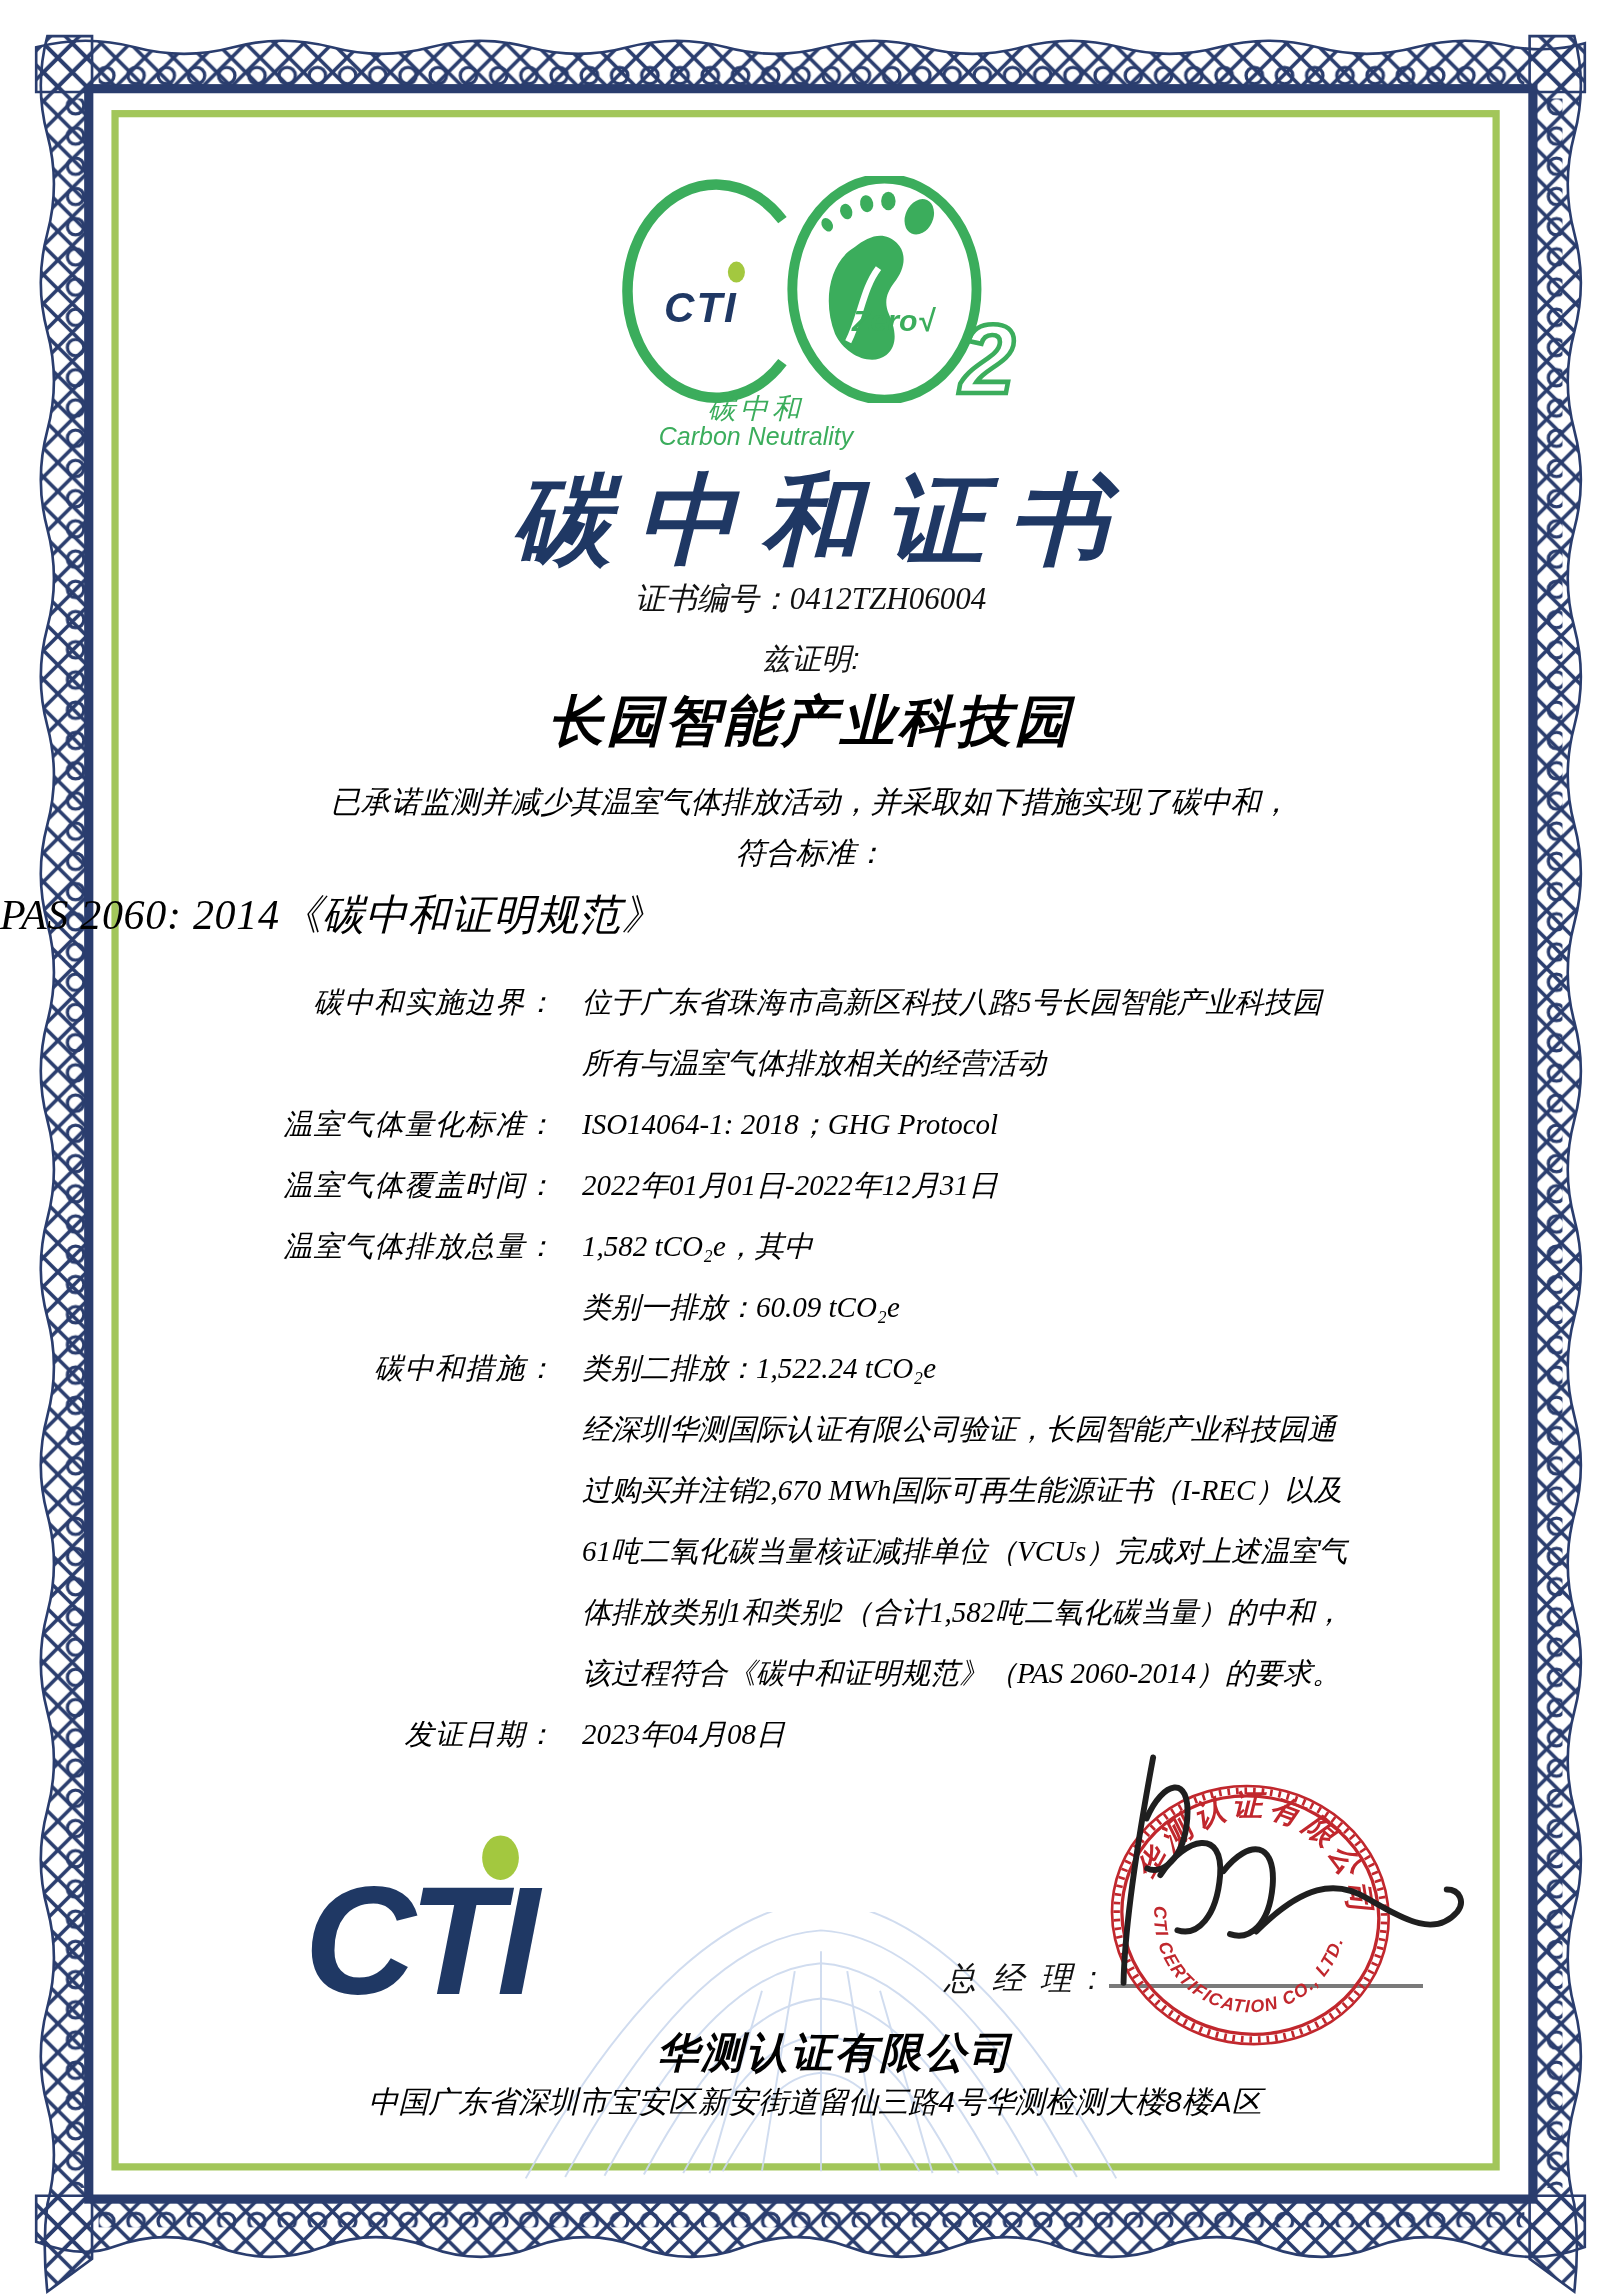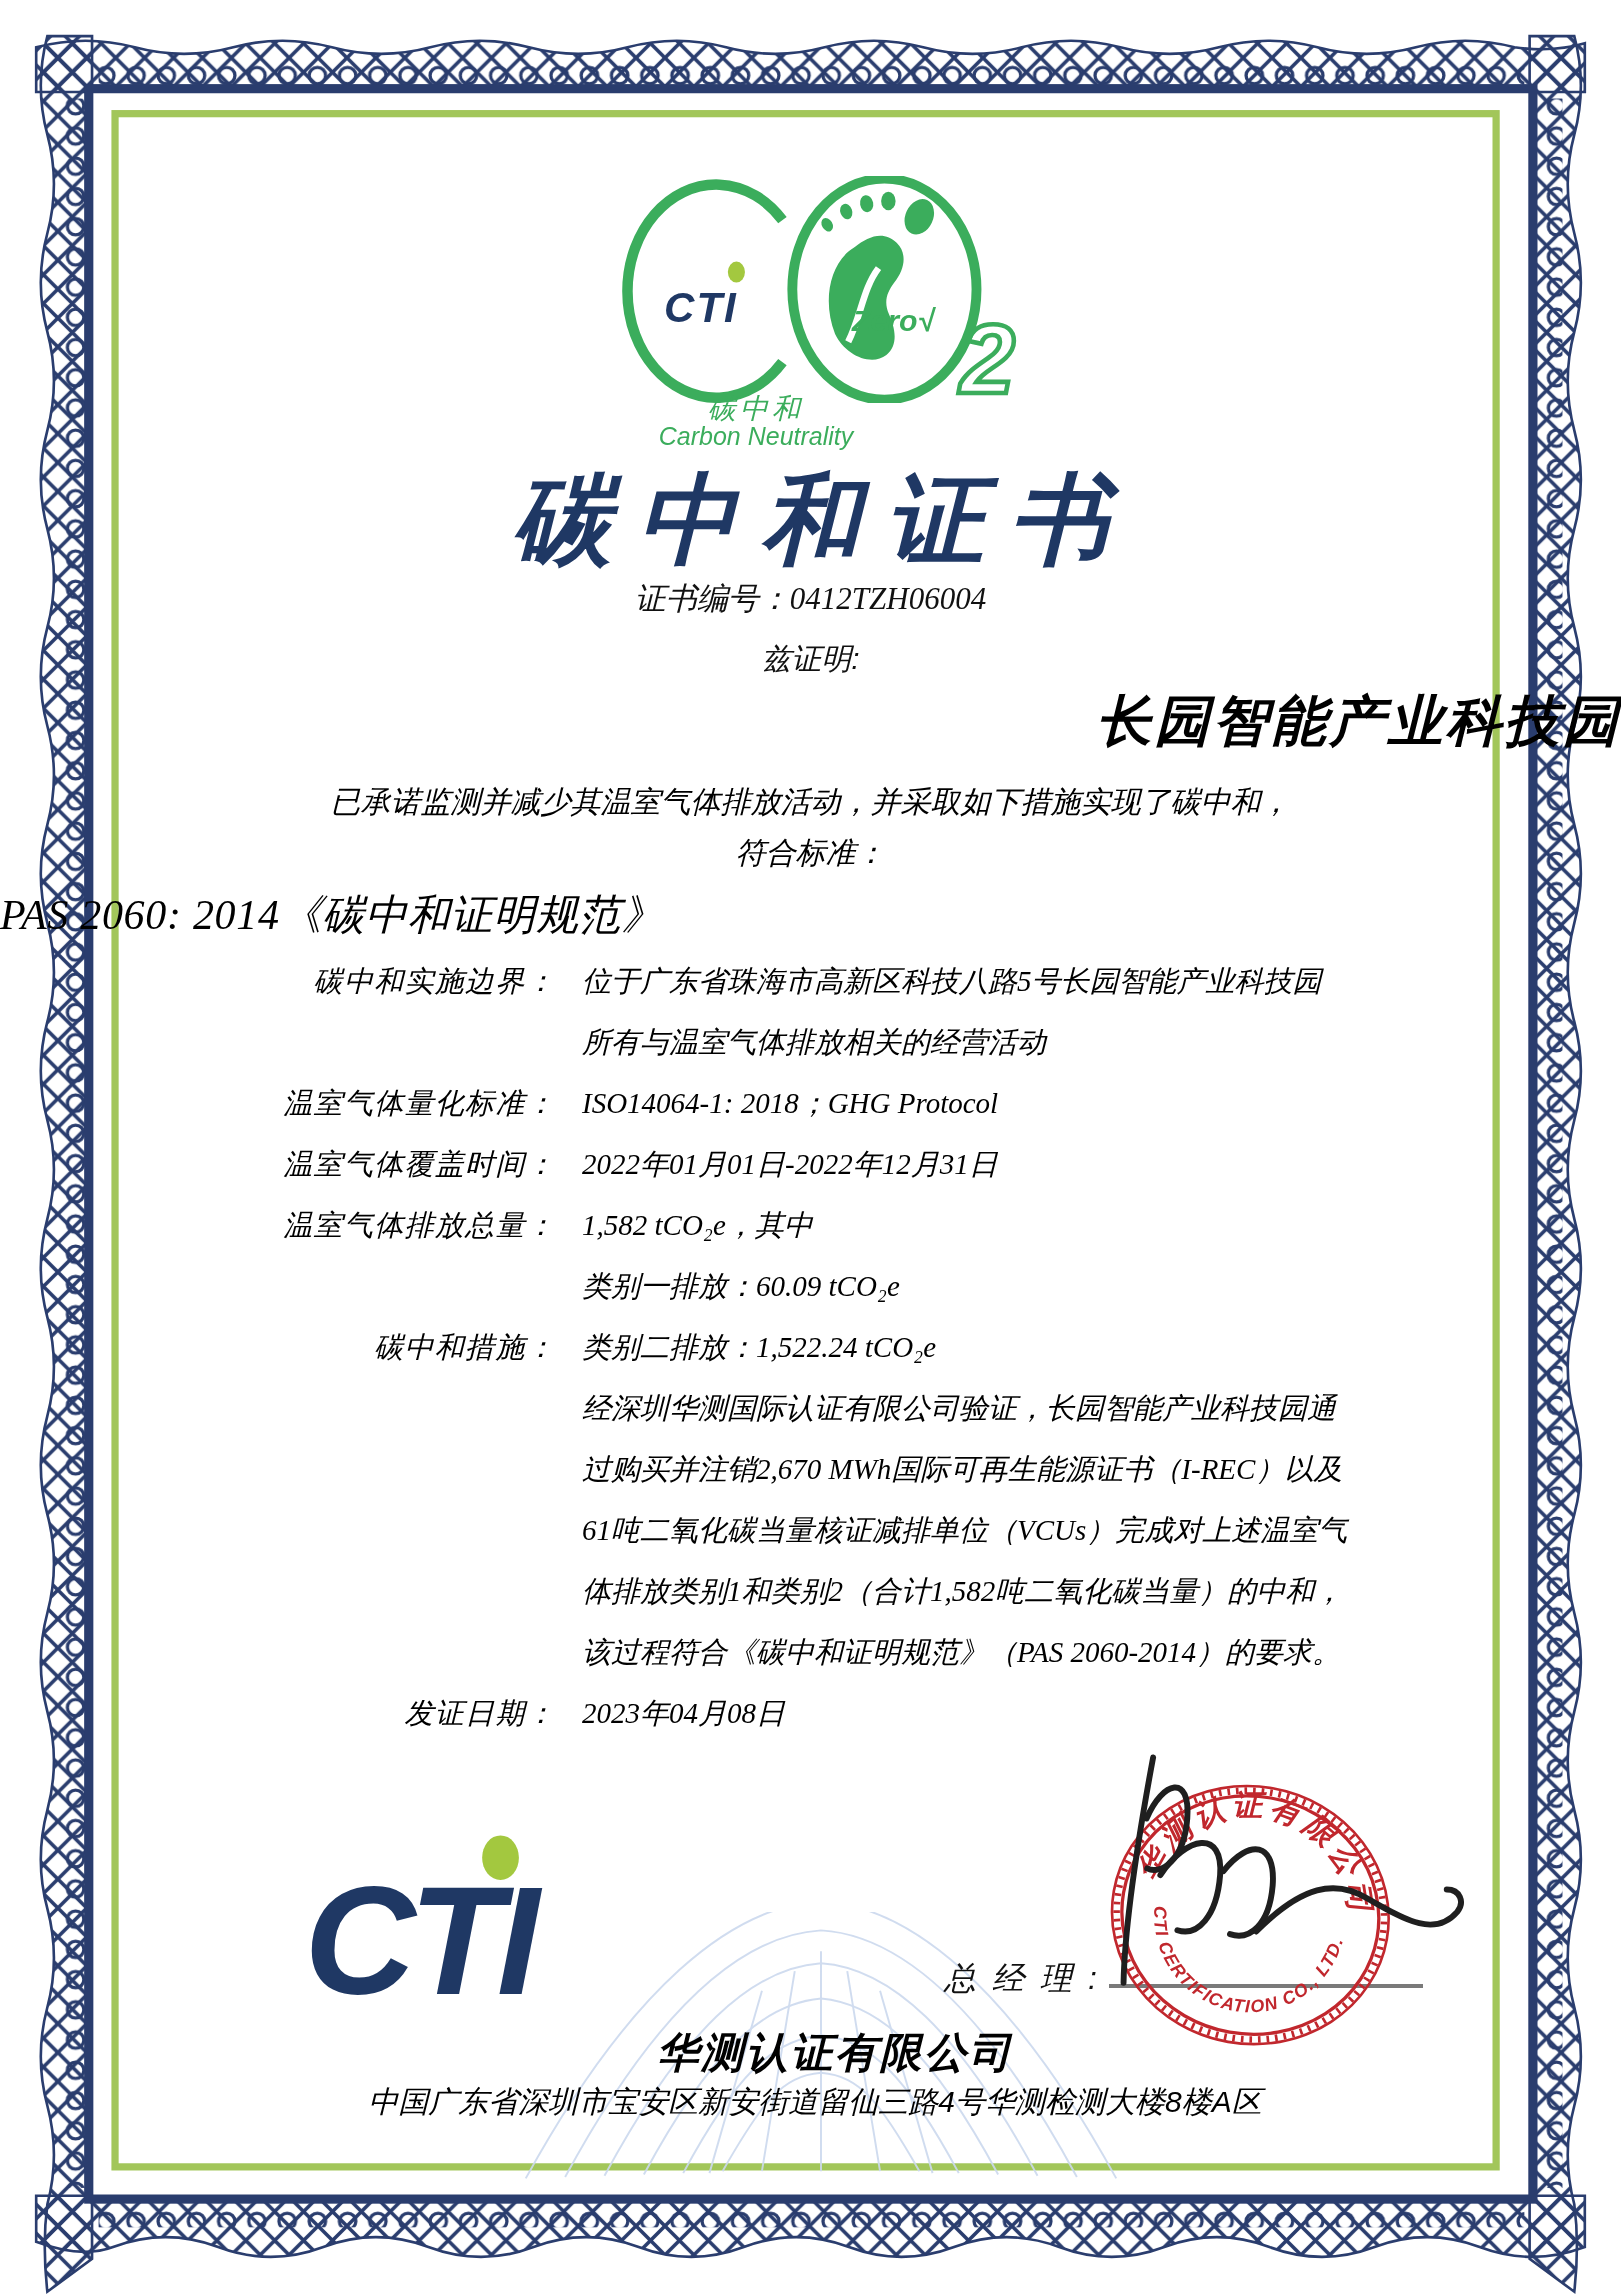--- a/index.html
+++ b/index.html
@@ -18,31 +18,31 @@
     font-size:28px;letter-spacing:4px;color:var(--green);font-weight:500;z-index:2;}
   .logo-caption-en{left:559px;top:422px;width:394px;text-align:center;
     font-size:25px;color:var(--green);font-weight:500;z-index:2;}
 
   .cert-title{left:0;top:455px;width:1621px;text-align:center;color:var(--navy);
     font-size:99px;font-weight:700;letter-spacing:25px;padding-left:25px;z-index:2;}
   .cert-no{left:0;top:578px;width:1621px;text-align:center;color:var(--text-black);
     font-size:31px;z-index:2;}
   .attest{left:0;top:639px;width:1621px;text-align:center;color:var(--text-black);
     font-size:30px;font-weight:500;z-index:2;}
-  .company-name{left:0;top:685px;width:1621px;text-align:right;color:#000;
+  .company-name{left:0;top:685px;width:1621px;text-align:center;color:#000;
     font-size:55px;font-weight:700;letter-spacing:3.3px;z-index:2;}
   .pledge{left:0;top:782px;width:1621px;text-align:center;color:#000;
     font-size:30px;font-weight:500;z-index:2;}
   .meets{left:0;top:833px;width:1621px;text-align:center;color:#000;
     font-size:30px;font-weight:500;z-index:2;}
   .standard{left:0;top:887px;width:1621px;text-align:left;color:#000;
     font-size:42px;letter-spacing:0.7px;z-index:2;}
 
   .fields{left:99px;top:962px;width:1321px;z-index:2;}
-  .frow{display:flex;height:61px;align-items:flex-start;}
+  .frow{display:flex;height:61px;align-items:flex-end;}
   .flabel{width:457px;text-align:right;font-size:29px;color:#000;letter-spacing:1.3px;
     font-family:"Liberation Serif","DejaVu Serif",serif;}
   .fvalue{margin-left:26px;width:835px;font-size:29px;color:#000;
     font-family:"Liberation Serif","DejaVu Serif",serif;white-space:nowrap;}
 
   .gm-line{left:944px;top:1957px;font-size:32px;letter-spacing:16px;color:var(--text-black);
     font-weight:500;z-index:2;}
   .sig-line{left:1109px;top:1984px;width:314px;height:4px;background:var(--line-gray);z-index:2;}
 
   .f-company{left:145px;top:2025px;width:1380px;text-align:center;color:#000;

